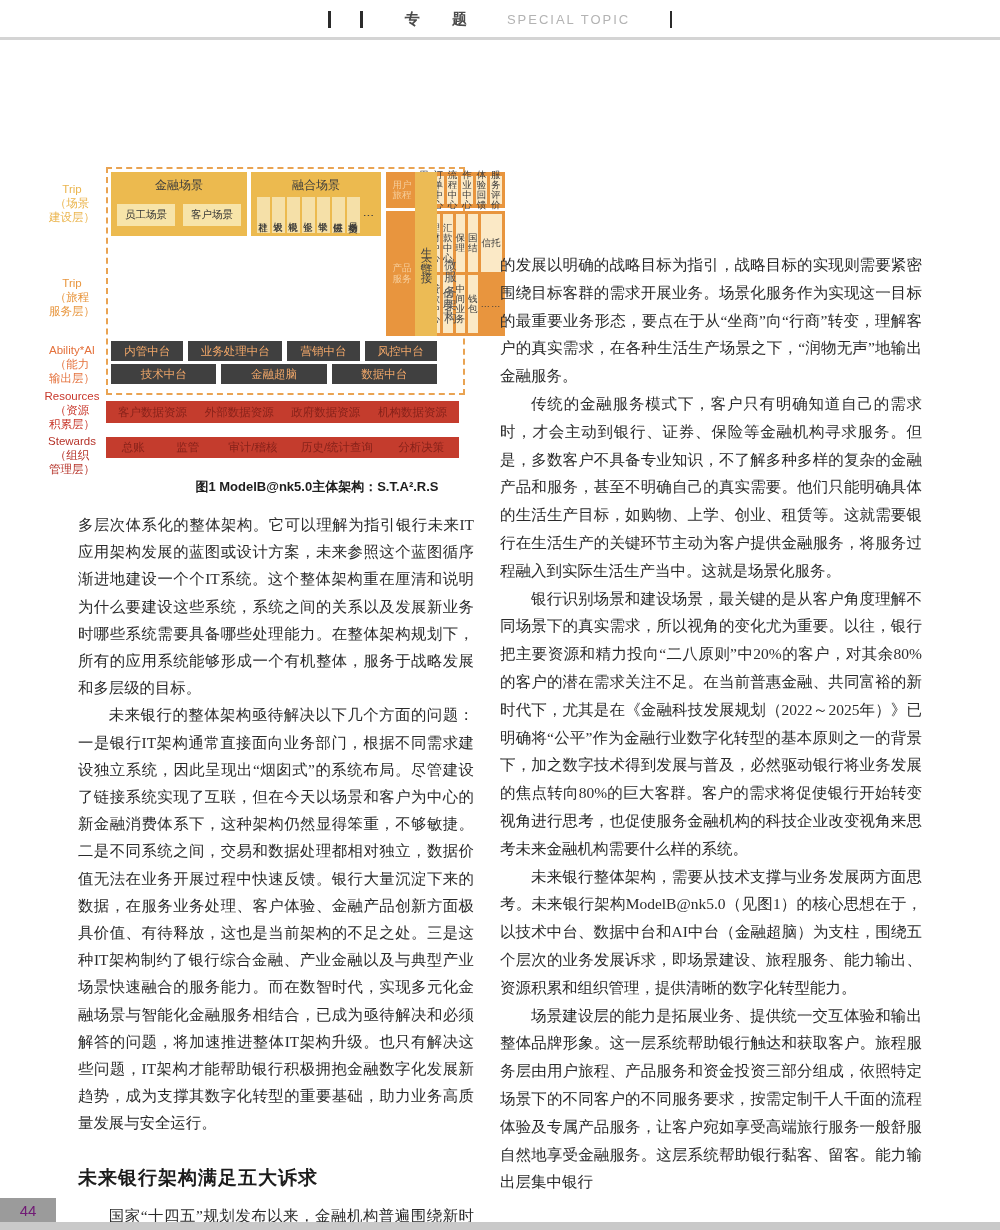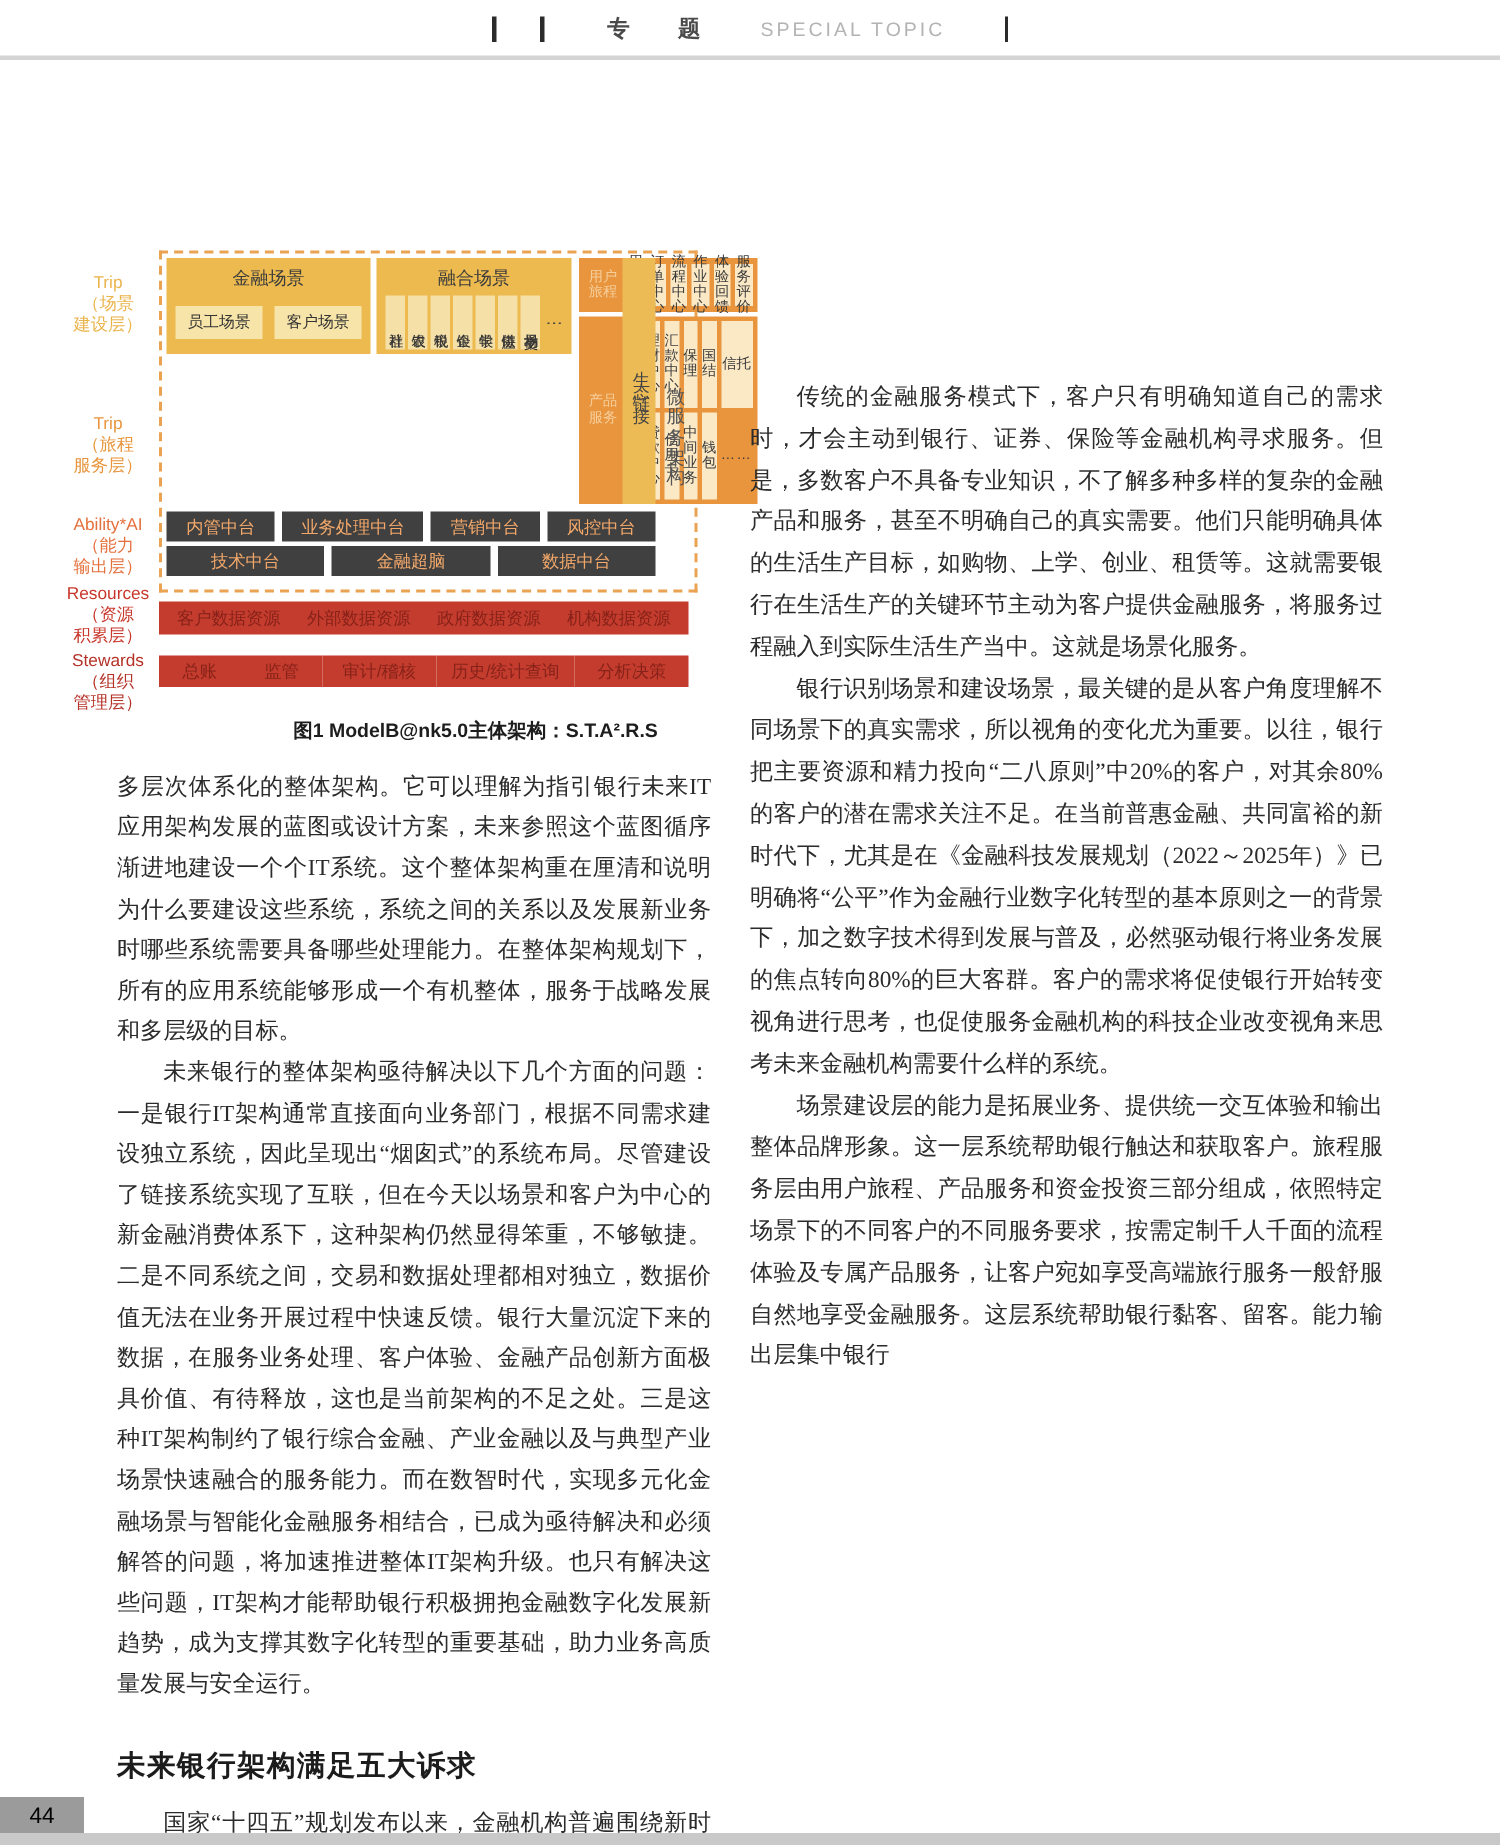--- a/index.html
+++ b/index.html
@@ -84,21 +84,21 @@
        text-align:justify;}
   .col p{margin:0;text-indent:2em;}
   .col p.noindent{text-indent:0;}
   .col.left{left:78px;top:511px;width:396px;font-size:15.4px;line-height:27.2px;}
   .col.right{left:500px;top:251px;width:422px;font-size:15.5px;line-height:27.8px;}
   .col h2{margin:27px 0 11px;font-family:"Liberation Sans",sans-serif;font-size:19px;
           color:#1c1c1c;letter-spacing:1px;text-indent:0;}
 
   
   .pagenum{position:absolute;left:0;top:1198px;width:56px;height:24px;background:#9b9b9b;
-           color:#000000;font-size:15px;display:flex;align-items:center;justify-content:center;}
+           color:#701a75;font-size:15px;display:flex;align-items:center;justify-content:center;}
   .bottombar{position:absolute;left:0;top:1222px;width:100%;height:8px;background:#c9c9c9;}
 </style>
 </head>
 <body>
 
 <div class="page">
 
   <div class="hdr">
     <span class="hbar d1"></span>
     <span class="hbar d2"></span>
@@ -250,20 +250,22 @@
   </div>
 
   <div class="col left">
     <p class="noindent">多层次体系化的整体架构。它可以理解为指引银行未来IT应用架构发展的蓝图或设计方案，未来参照这个蓝图循序渐进地建设一个个IT系统。这个整体架构重在厘清和说明为什么要建设这些系统，系统之间的关系以及发展新业务时哪些系统需要具备哪些处理能力。在整体架构规划下，所有的应用系统能够形成一个有机整体，服务于战略发展和多层级的目标。</p>
     <p>未来银行的整体架构亟待解决以下几个方面的问题：一是银行IT架构通常直接面向业务部门，根据不同需求建设独立系统，因此呈现出“烟囱式”的系统布局。尽管建设了链接系统实现了互联，但在今天以场景和客户为中心的新金融消费体系下，这种架构仍然显得笨重，不够敏捷。二是不同系统之间，交易和数据处理都相对独立，数据价值无法在业务开展过程中快速反馈。银行大量沉淀下来的数据，在服务业务处理、客户体验、金融产品创新方面极具价值、有待释放，这也是当前架构的不足之处。三是这种IT架构制约了银行综合金融、产业金融以及与典型产业场景快速融合的服务能力。而在数智时代，实现多元化金融场景与智能化金融服务相结合，已成为亟待解决和必须解答的问题，将加速推进整体IT架构升级。也只有解决这些问题，IT架构才能帮助银行积极拥抱金融数字化发展新趋势，成为支撑其数字化转型的重要基础，助力业务高质量发展与安全运行。</p>
     <h2>未来银行架构满足五大诉求</h2>
     <p>国家“十四五”规划发布以来，金融机构普遍围绕新时代的科技金融、绿色金融、普惠金融等使命调准战略。金融企业</p>
   </div>
 
   <div class="col right">
+    <p class="noindent">的发展以明确的战略目标为指引，战略目标的实现则需要紧密围绕目标客群的需求开展业务。场景化服务作为实现这一目标的最重要业务形态，要点在于从“坐商”向“行商”转变，理解客户的真实需求，在各种生活生产场景之下，“润物无声”地输出金融服务。</p>
     <p>传统的金融服务模式下，客户只有明确知道自己的需求时，才会主动到银行、证券、保险等金融机构寻求服务。但是，多数客户不具备专业知识，不了解多种多样的复杂的金融产品和服务，甚至不明确自己的真实需要。他们只能明确具体的生活生产目标，如购物、上学、创业、租赁等。这就需要银行在生活生产的关键环节主动为客户提供金融服务，将服务过程融入到实际生活生产当中。这就是场景化服务。</p>
     <p>银行识别场景和建设场景，最关键的是从客户角度理解不同场景下的真实需求，所以视角的变化尤为重要。以往，银行把主要资源和精力投向“二八原则”中20%的客户，对其余80%的客户的潜在需求关注不足。在当前普惠金融、共同富裕的新时代下，尤其是在《金融科技发展规划（2022～2025年）》已明确将“公平”作为金融行业数字化转型的基本原则之一的背景下，加之数字技术得到发展与普及，必然驱动银行将业务发展的焦点转向80%的巨大客群。客户的需求将促使银行开始转变视角进行思考，也促使服务金融机构的科技企业改变视角来思考未来金融机构需要什么样的系统。</p>
+    <p>未来银行整体架构，需要从技术支撑与业务发展两方面思考。未来银行架构ModelB@nk5.0（见图1）的核心思想在于，以技术中台、数据中台和AI中台（金融超脑）为支柱，围绕五个层次的业务发展诉求，即场景建设、旅程服务、能力输出、资源积累和组织管理，提供清晰的数字化转型能力。</p>
     <p>场景建设层的能力是拓展业务、提供统一交互体验和输出整体品牌形象。这一层系统帮助银行触达和获取客户。旅程服务层由用户旅程、产品服务和资金投资三部分组成，依照特定场景下的不同客户的不同服务要求，按需定制千人千面的流程体验及专属产品服务，让客户宛如享受高端旅行服务一般舒服自然地享受金融服务。这层系统帮助银行黏客、留客。能力输出层集中银行</p>
   </div>
 
   <div class="pagenum">44</div>
   <div class="bottombar"></div>
 </div>
 
 </body></html>

